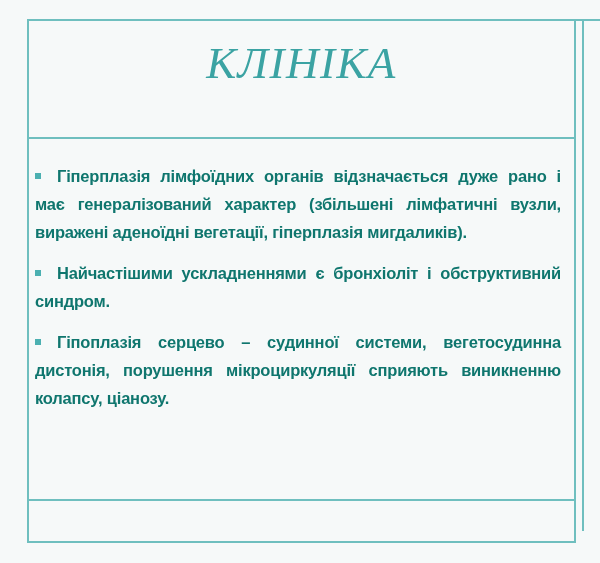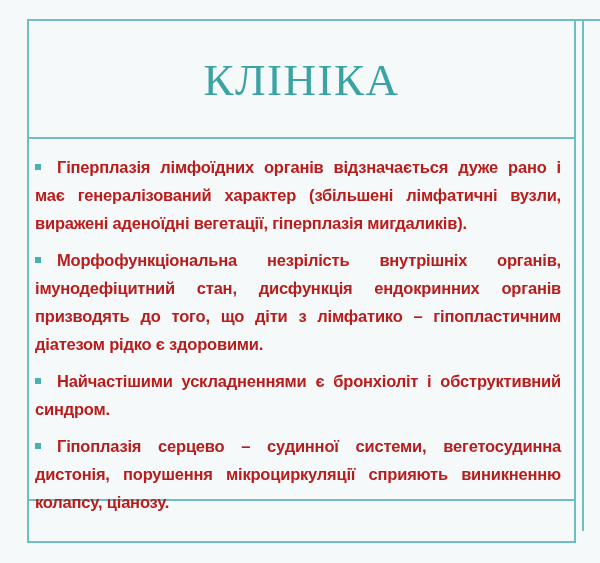--- a/index.html
+++ b/index.html
@@ -42,26 +42,27 @@
   .rail-left     { left: 27px;  top: 19px;  height: 524px; }
   
   .rail-right    { left: 574px; top: 19px;  height: 524px; }
   
   .rail-outer    { left: 582px; top: 19px;  height: 512px; }
 
   
   .title-box {
     position: absolute;
     left: 29px;
-    top: 22px;
+    top: 5px;
     width: 545px;
     height: 116px;
     display: flex;
     align-items: center;
     justify-content: center;
+    font-style: italic;
   }
   .title {
     font-family: "Liberation Serif", "DejaVu Serif", serif;
     font-size: 45px;
     font-weight: 400;
     color: #3ba3a3;
     letter-spacing: 1.5px;
     line-height: 1;
     white-space: nowrap;
   }
@@ -78,23 +79,23 @@
   }
 
   .bullet-list {
     margin: 0;
     padding: 0;
     list-style: none;
   }
 
   .bullet {
     position: relative;
-    margin: 4px 0 9px 0;
+    margin: 13px 0 9px 0;
     padding: 0;
-    color: #b91c1c;
+    color: #0f766e;
     font-family: "Liberation Sans", sans-serif;
     font-size: 16.5px;
     font-weight: 600;
     line-height: 28px;
     text-align: justify;
     text-justify: inter-word;
     letter-spacing: -0.2px;
   }
   .bullet:last-child { margin-bottom: 0; }
 
@@ -134,23 +135,20 @@
   <div class="title-box">
     <div class="title">КЛІНІКА</div>
   </div>
 
   <div class="body-box">
     <ul class="bullet-list">
       <li class="bullet">
         <span class="marker"></span><span class="txt">Гіперплазія лімфоїдних органів відзначається дуже рано і має генералізований характер (збільшені лімфатичні вузли, виражені аденоїдні вегетації, гіперплазія мигдаликів).</span>
       </li>
       <li class="bullet">
-        <span class="marker"></span><span class="txt">Морфофункціональна незрілість внутрішніх органів, імунодефіцитний стан, дисфункція ендокринних органів призводять до того, що діти з лімфатико – гіпопластичним діатезом рідко є здоровими.</span>
-      </li>
-      <li class="bullet">
         <span class="marker"></span><span class="txt">Найчастішими ускладненнями є бронхіоліт і обструктивний  синдром.</span>
       </li>
       <li class="bullet">
         <span class="marker"></span><span class="txt">Гіпоплазія серцево – судинної системи, вегетосудинна дистонія, порушення мікроциркуляції сприяють виникненню колапсу, ціанозу.</span>
       </li>
     </ul>
   </div>
 
   <div class="footer-box"></div>
 

